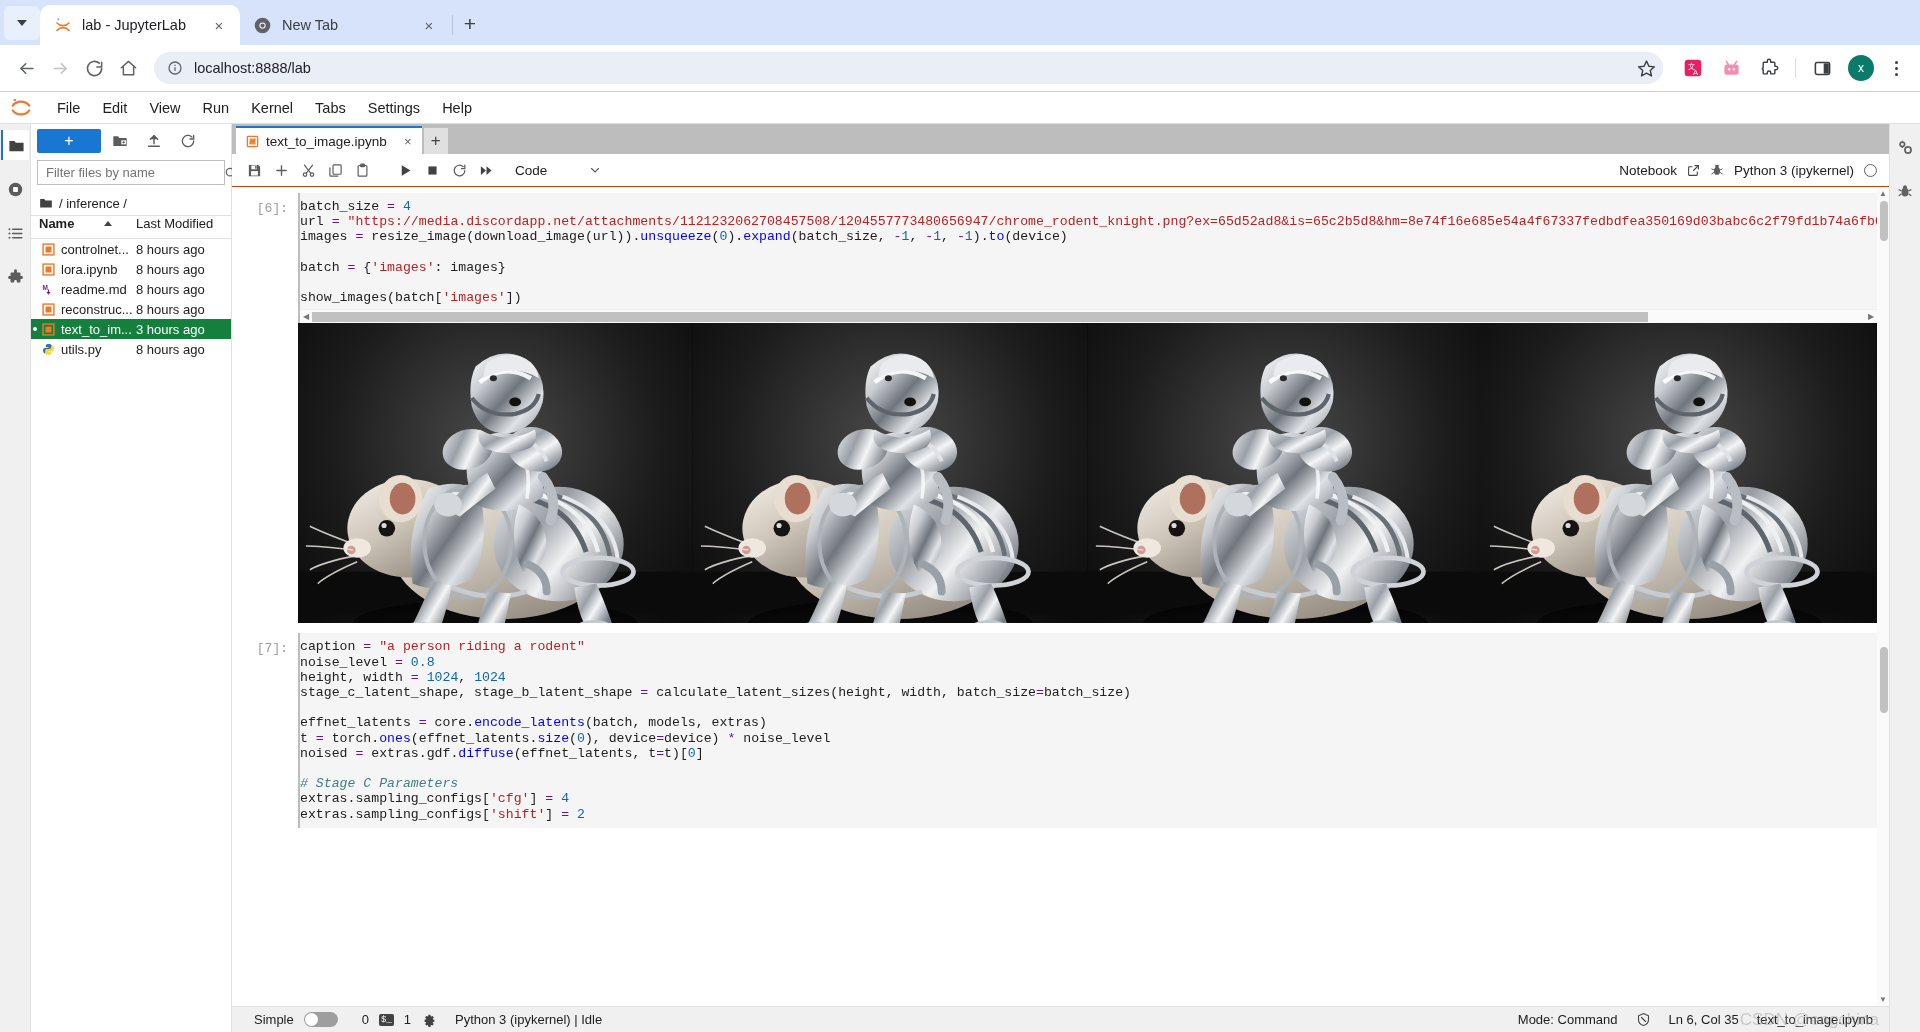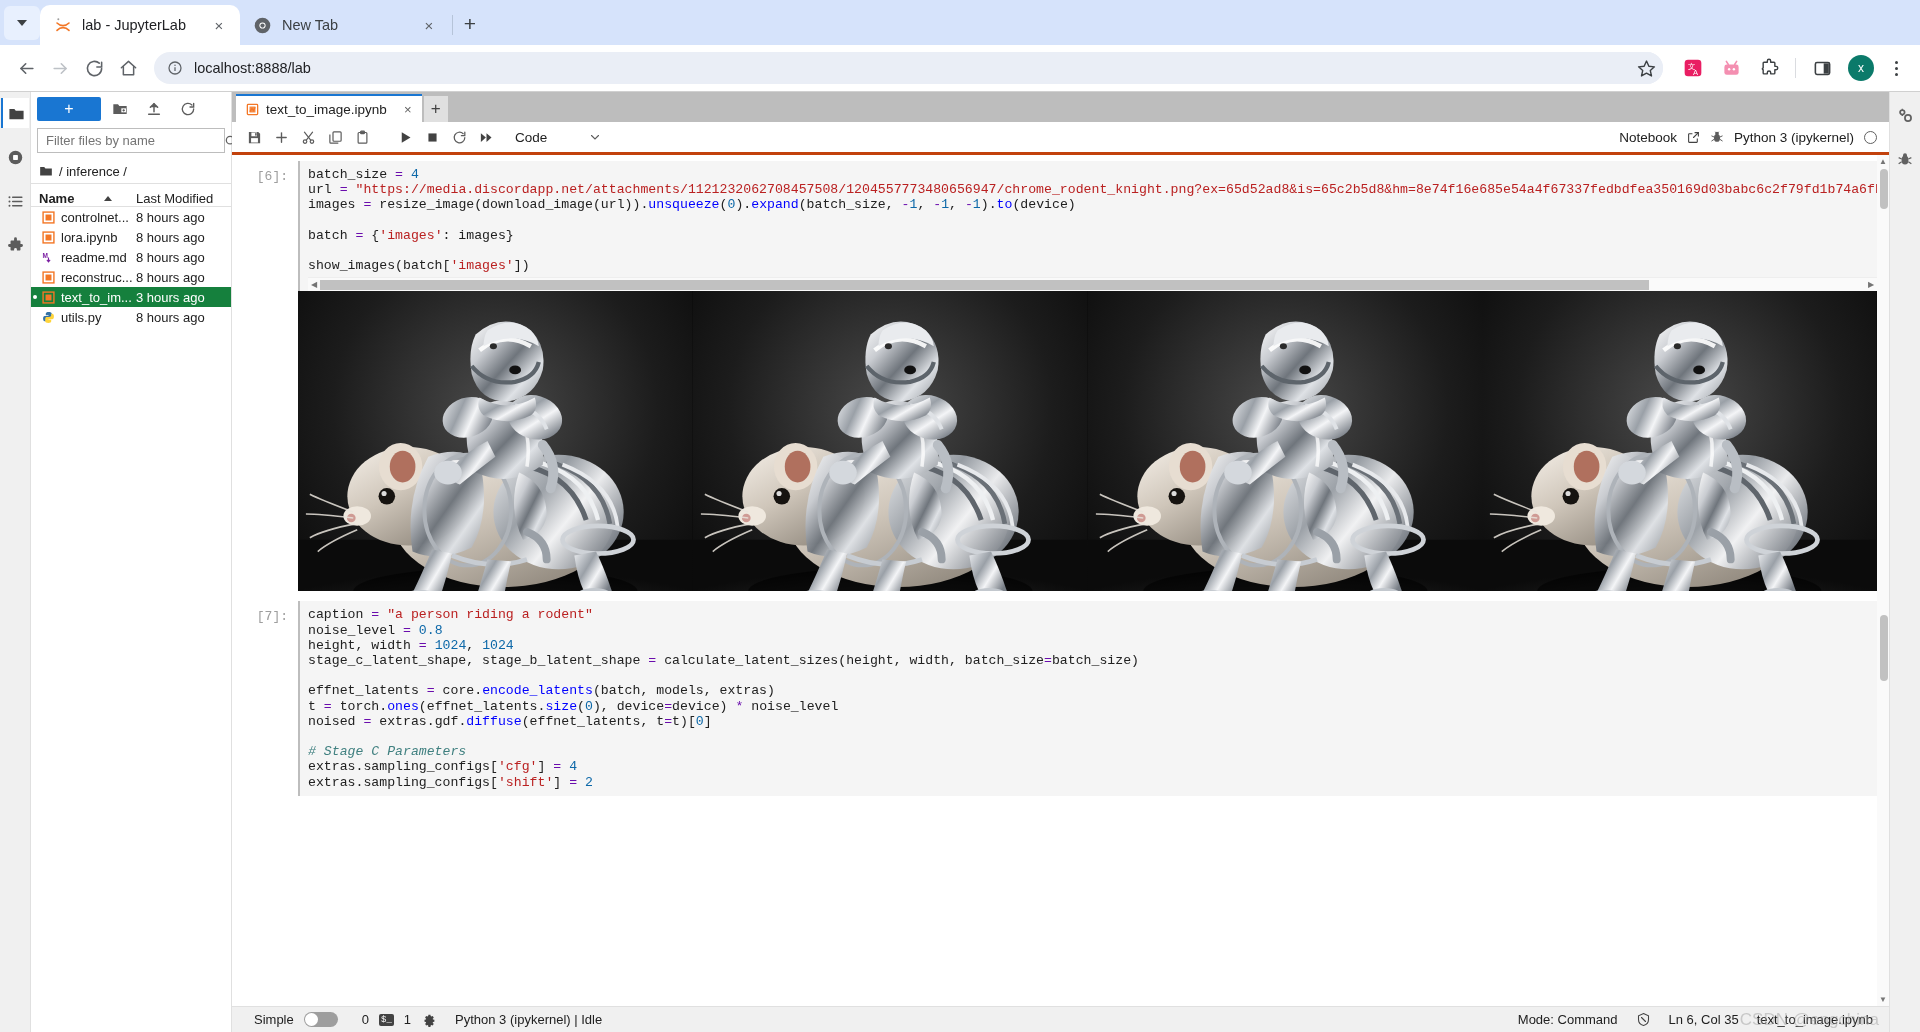--- a/index.html
+++ b/index.html
@@ -130,21 +130,21 @@
     padding: 0 6px;
   }
   #fb-filter input {
     border: 0; outline: 0; flex: 1 1 auto;
     font-size: 13px; color: #757575;
     font-family: "Liberation Sans", sans-serif;
     background: transparent;
   }
   #fb-breadcrumb { height: 24px; display:flex; align-items:center; padding: 0 8px; font-size: 13px; color: #212121; gap:6px; }
   #fb-header {
-    height: 24px; display: flex; align-items: flex-end;
+    height: 24px; display: flex; align-items: flex-start;
     border-top: 1px solid #e0e0e0; border-bottom: 1px solid #e0e0e0;
     font-size: 13px; font-weight: bold; color: #212121;
     padding-left: 8px;
   }
   #fb-header .col-name { flex: 1 1 auto; display:flex; align-items:center; gap:30px; }
   #fb-header .col-mod { width: 95px; padding-right:4px; text-align: left; font-weight: normal; }
   .sortarrow { width:0;height:0;border-left:4px solid transparent;border-right:4px solid transparent;border-bottom:5px solid #424242; }
   .fb-row {
     height: 20px; display: flex; align-items: center;
     font-size: 13px; color: #212121; padding-left: 8px;
@@ -162,21 +162,21 @@
   .nb-tab {
     height: 28px; background:#fff; border-top: 2px solid #1976d2;
     display:flex; align-items:center; padding: 0 6px 0 10px;
     font-size: 13.5px; color:#212121; gap:7px;
   }
   .nb-tab .nbclose { width:16px;height:16px;display:flex;align-items:center;justify-content:center;color:#616161;font-size:13px;margin-left:6px;}
   .nb-newtab { width:24px;height:26px;background:#e0e0e0;display:flex;align-items:center;justify-content:center;font-size:17px;color:#424242;margin-left:2px;}
 
   #nb-toolbar {
     height: 33px; background: #fff;
-    border-bottom: 3px solid #c2410c;
+    border-bottom: 1px solid #c2410c;
     display: flex; align-items: center;
     padding-left: 10px; gap: 2px; flex:0 0 auto;
   }
   .nbt-icon { width: 25px; height: 25px; display:flex;align-items:center;justify-content:center;color:#616161; }
   .nbt-sep { width: 14px; }
   #nbt-celltype {
     margin-left: 8px; height: 24px; min-width: 96px;
     display: flex; align-items: center; justify-content: space-between;
     font-size: 13.5px; color: #212121; padding: 0 4px 0 6px;
   }
@@ -196,21 +196,21 @@
   .code-cell { display: flex; align-items: flex-start; margin-top: 6px; }
   .cell-prompt {
     width: 56px; flex: 0 0 auto; text-align: right; padding-right: 10px;
     font-family: "Liberation Mono", monospace; font-size: 13px; color: #9e9e9e;
     padding-top: 8px;
   }
   .cell-input {
     flex: 1 1 auto; min-width: 0;
     background: #f5f5f5;
     border-left: 2px solid #bdbdbd;
-    padding: 6px 0 0 8px;
+    padding: 6px 0 0 0;
     position: relative;
   }
   pre.code {
     margin: 0; padding: 0;
     font-family: "Liberation Mono", monospace;
     font-size: 13.2px; line-height: 15.2px;
     color: #212121; white-space: pre; overflow: hidden;
   }
   .tok-str { color: #ba2121; }
   .tok-num { color: #0d68a8; }
@@ -369,20 +369,37 @@
   <div class="profile-av">x</div>
   <div class="kebab">
       <span></span>
       <span></span>
       <span></span>
     </div>
 </div>
 
 <div id="jlab">
 
+  <div id="jl-menubar">
+    <span class="jl-logo">
+      <svg width="22" height="22" viewBox="0 0 24 24">
+        <circle cx="5.3" cy="3.4" r="1.6" fill="#9e9e9e"></circle>
+        <path d="M3 14.5 C5 17.5, 9 19, 12 19 C15 19, 19 17.5, 21 14.5" stroke="#f37726" stroke-width="2.3" fill="none" stroke-linecap="round"></path>
+        <path d="M3 9.5 C5 6.5, 9 5, 12 5 C15 5, 19 6.5, 21 9.5" stroke="#f37726" stroke-width="2.3" fill="none" stroke-linecap="round"></path>
+      </svg>
+    </span>
+    <span class="menu-item">File</span>
+    <span class="menu-item">Edit</span>
+    <span class="menu-item">View</span>
+    <span class="menu-item">Run</span>
+    <span class="menu-item">Kernel</span>
+    <span class="menu-item">Tabs</span>
+    <span class="menu-item">Settings</span>
+    <span class="menu-item">Help</span>
+  </div>
 
   <div id="jl-body">
 
     <div id="jl-activitybar">
       <div class="act-icon active">
         <svg width="17" height="17" viewBox="0 0 24 24">
             <path d="M2 5.5h7l2 2.5h11v12H2z" fill="#424242"></path>
           </svg>
       </div>
       <div class="act-icon">

